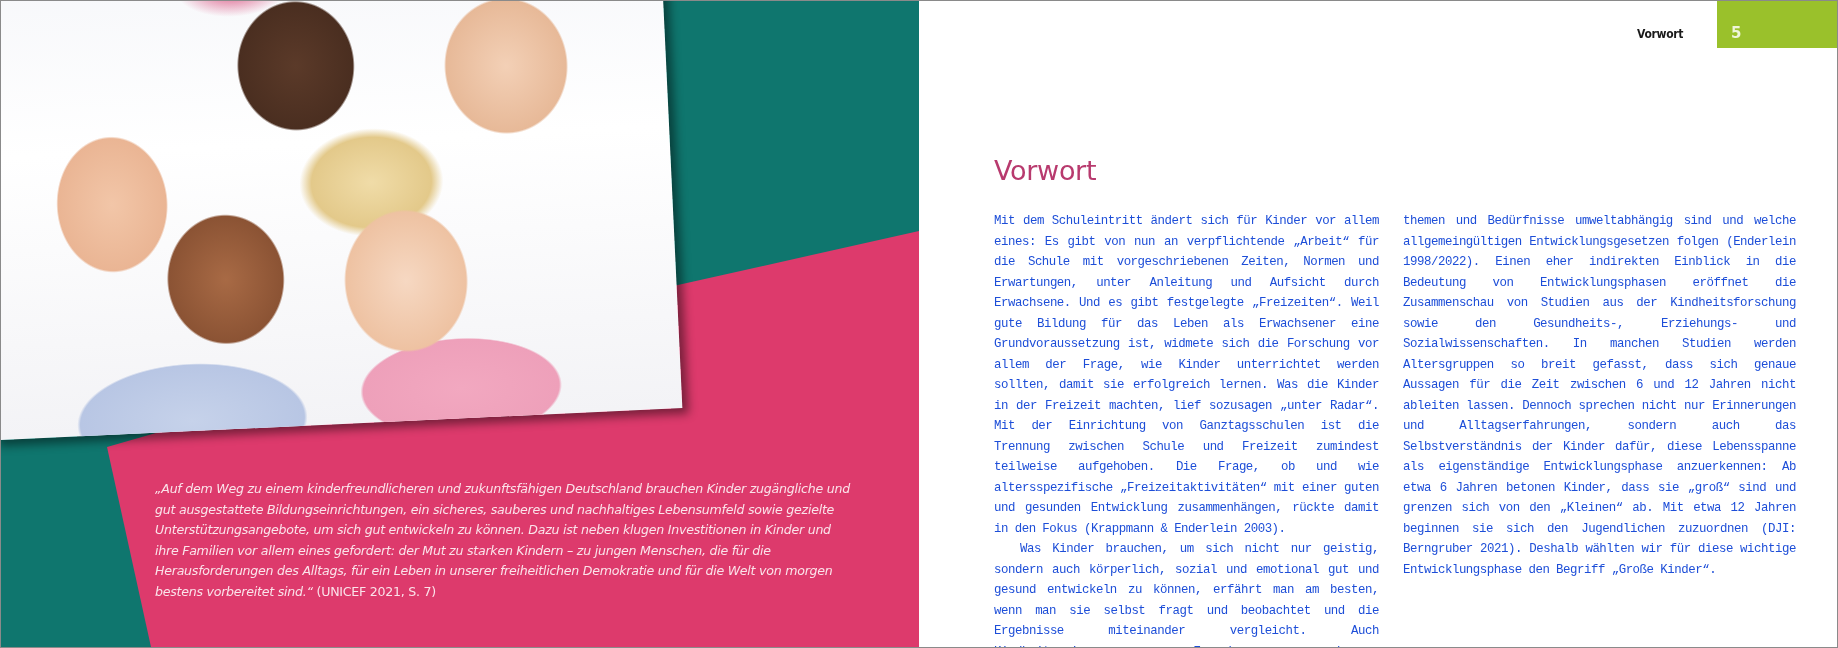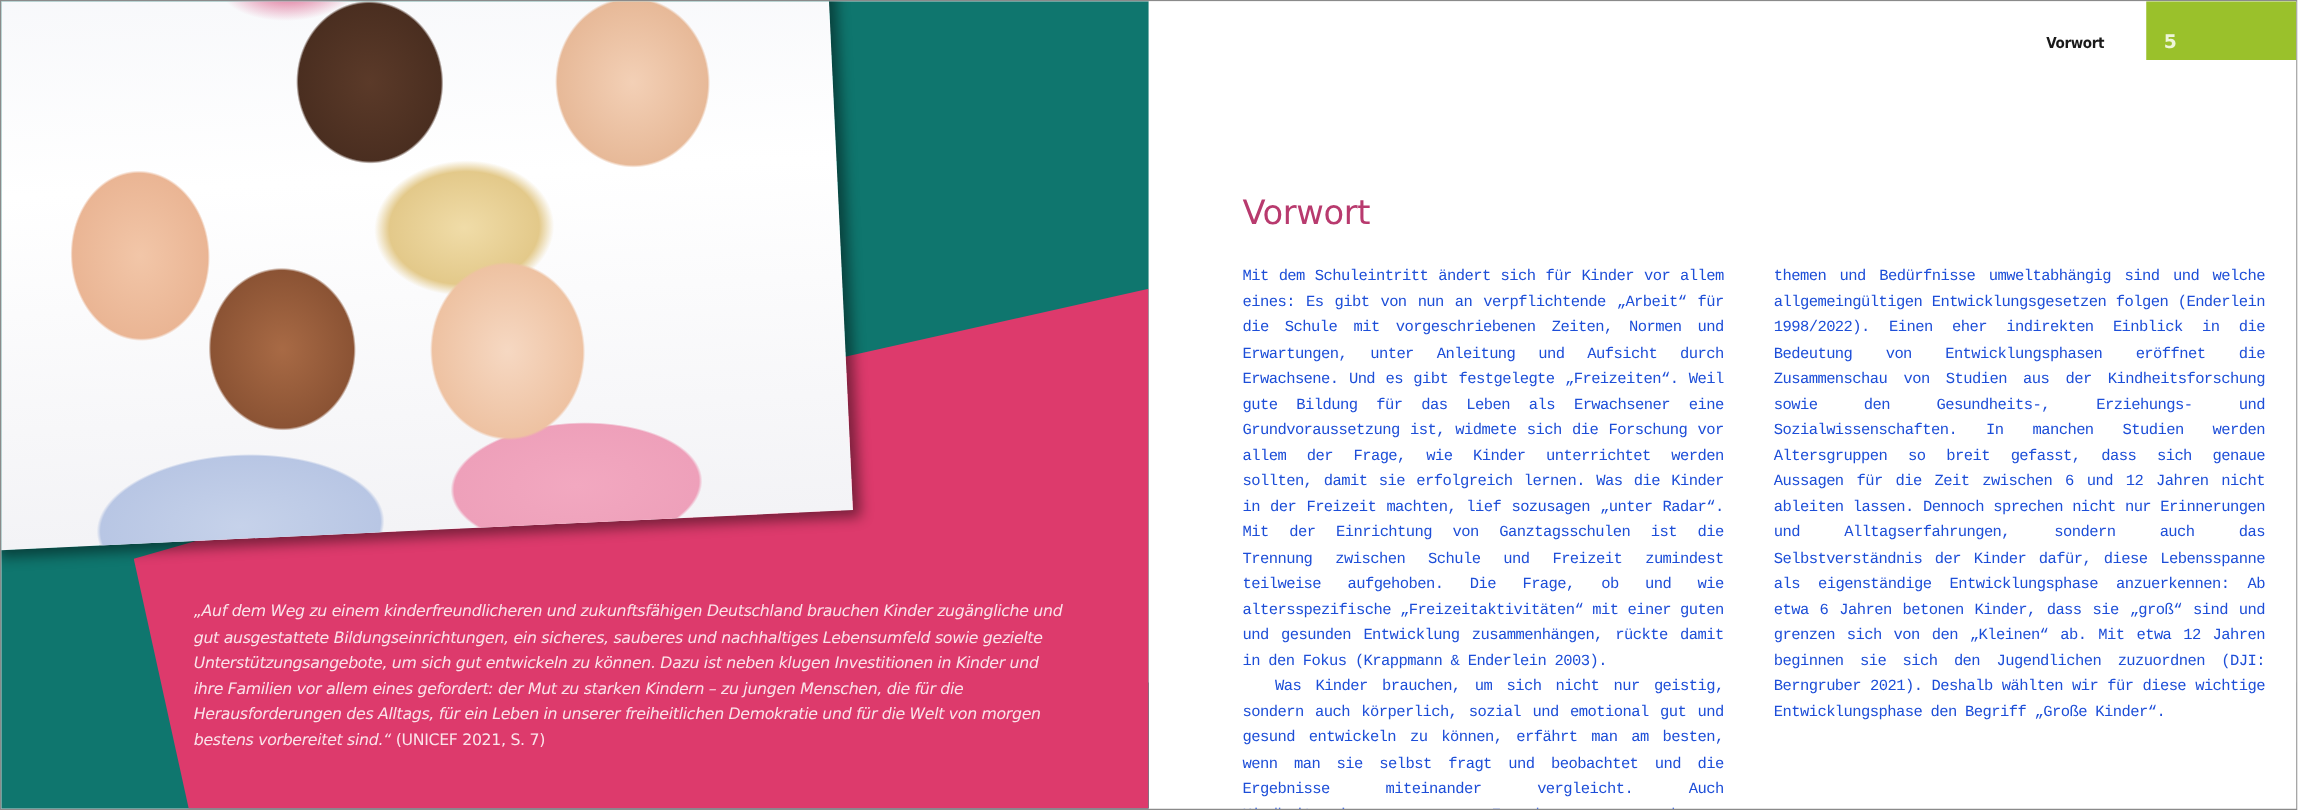--- a/index.html
+++ b/index.html
@@ -58,21 +58,21 @@
   .chapter-title {
     position: absolute; left: 75px; top: 136px; font-size: 27px; color: #b83a6e; font-weight: normal;
     letter-spacing: -0.3px;
   }
   .col {
     position: absolute; top: 210px; width: 385px;
     font-size: 12.4px; line-height: 20.5px; color: #1d4ed8; text-align: justify;
     font-family: Liberation Mono, monospace; letter-spacing: -0.45px; word-spacing: -0.3px;
   }
   .col-left { left: 75px; }
-  .col-right { left: 500px; width: 393px; }
+  .col-right { left: 484px; width: 393px; }
   .col p { margin: 0; }
   .col p.indent { text-indent: 26px; }
 </style>
 </head>
 <body>
 
 <div class="spread">
 
   <div class="left-page">
     <div class="pink-block"></div>

